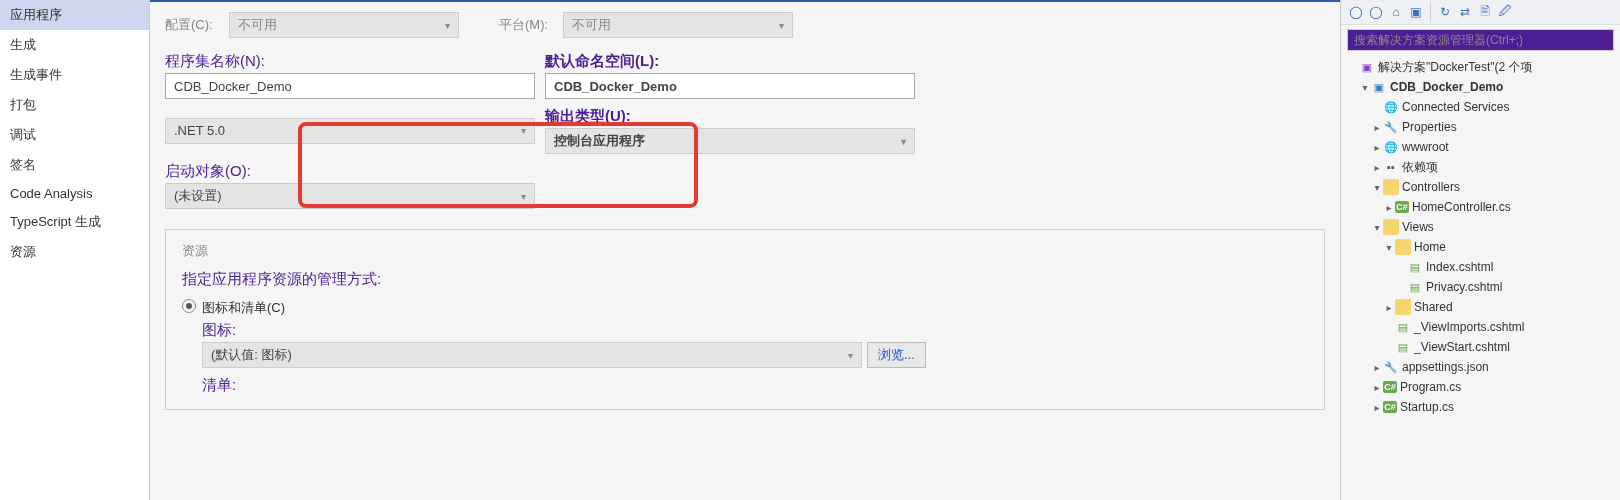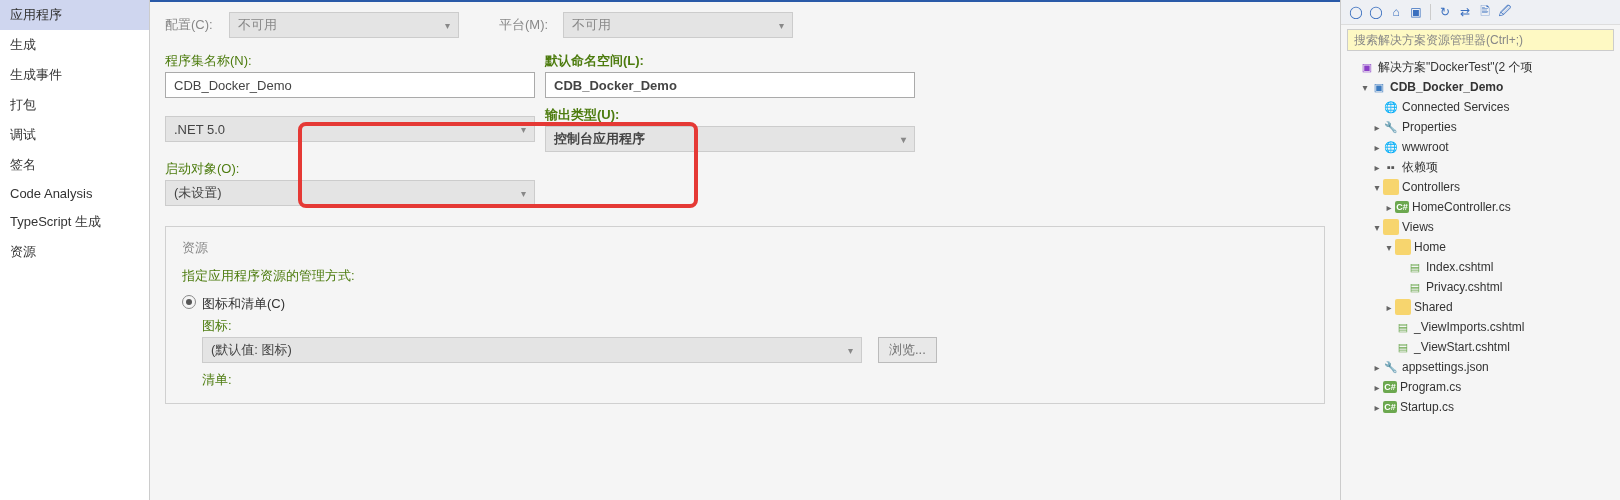--- a/index.html
+++ b/index.html
@@ -2,45 +2,45 @@
 <html><head>
 <meta charset="utf-8">
 <style>
 * { box-sizing: border-box; margin: 0; padding: 0; }
 body { font-family: "Microsoft YaHei", "Segoe UI", sans-serif; font-size: 13px; color: #333; background: #fff; width: 1620px; height: 500px; overflow: hidden; display: flex; }
 .left-tabs { width: 150px; background: #fff; border-right: 1px solid #ccc; }
 .left-tabs .tab { padding: 6px 10px; cursor: pointer; color: #333; }
 .left-tabs .tab.selected { background: #cfd6ef; }
 .main { flex: 1; background: #f5f5f5; padding: 10px 15px; border-top: 2px solid #2a5aa8; position: relative; overflow: hidden; }
 .row { display: flex; align-items: center; margin-bottom: 6px; }
-.label { color: #4d7c0f; font-size: 13px; margin-bottom: 2px; }
+.label { color: #4c1d95; font-size: 15px; margin-bottom: 2px; }
 .col { display: flex; flex-direction: column; }
 .col-left { width: 370px; margin-right: 10px; }
 .col-right { width: 370px; font-weight: bold; }
 .prefix-label { color: #888; margin-right: 6px; min-width: 58px; }
 .dropdown { background: #e4e4e4; border: 1px solid #ccc; height: 26px; display: flex; align-items: center; padding: 0 8px; justify-content: space-between; color: #444; }
 .dropdown.disabled { color: #888; gap: 6px; }
 .textinput { background: #fff; border: 1px solid #aaa; height: 26px; padding: 0 8px; display: flex; align-items: center; color: #444; }
 .chev { font-size: 10px; color: #888; }
 .highlight-box { position: absolute; border: 4px solid #e53935; border-radius: 8px; left: 148px; top: 120px; width: 400px; height: 86px; pointer-events: none; }
 .section { margin-top: 14px; }
 .fieldset { border: 1px solid #d0d0d0; margin-top: 20px; padding: 12px 16px; }
 .fieldset-title { color: #888; margin-bottom: 10px; }
 .radio-row { display: flex; align-items: flex-start; margin-bottom: 4px; }
 .radio-circle { width: 14px; height: 14px; border: 1px solid #888; border-radius: 50%; margin-right: 6px; position: relative; }
 .radio-circle.checked::after { content: ''; position: absolute; width: 6px; height: 6px; background: #555; border-radius: 50%; top: 3px; left: 3px; }
 .help-text { color: #888; margin-left: 20px; margin-bottom: 8px; line-height: 1.5; }
-.icon-row { display: flex; align-items: center; gap: 16px; }
+.icon-row { display: flex; align-items: center; gap: 5px; }
 .icon-input { flex: 1; }
-.browse-btn { background: #e8e8e8; border: 1px solid #bbb; height: 26px; padding: 0 10px; color: #737373; display: flex; align-items: center; }
+.browse-btn { background: #e8e8e8; border: 1px solid #bbb; height: 26px; padding: 0 10px; color: #1d4ed8; display: flex; align-items: center; }
 .right-panel { width: 280px; background: #f5f5f5; border-left: 1px solid #ccc; display: flex; flex-direction: column; font-size: 12px; }
 .toolbar { display: flex; align-items: center; padding: 3px 6px; border-bottom: 1px solid #ddd; gap: 2px; background: #eef0f4; }
 .tool-icon { width: 18px; height: 18px; display: flex; align-items: center; justify-content: center; color: #3a6fbf; font-size: 12px; cursor: pointer; }
 .tool-sep { width: 1px; height: 16px; background: #ccc; margin: 0 3px; }
-.search-box { border: 1px solid #ccc; background: #fef9c3; height: 22px; margin: 4px 6px; padding: 0 6px; display: flex; align-items: center; color: #888; font-size: 12px; }
+.search-box { border: 1px solid #ccc; background: #4c1d95; height: 22px; margin: 4px 6px; padding: 0 6px; display: flex; align-items: center; color: #888; font-size: 12px; }
 .tree { flex: 1; overflow: auto; padding: 2px 4px; }
 .tree-row { display: flex; align-items: center; height: 20px; white-space: nowrap; cursor: pointer; }
 .arrow { width: 12px; text-align: center; color: #666; font-size: 10px; }
 .arrow.open::before { content: '▾'; }
 .arrow.closed::before { content: '▸'; }
 .arrow.none::before { content: ''; }
 .tree-icon { width: 16px; height: 16px; margin-right: 3px; display: inline-flex; align-items: center; justify-content: center; font-size: 11px; }
 .folder-y { background: #f7d56e; border-radius: 2px; }
 .csharp { background: #6ca84f; color: #fff; font-size: 9px; font-weight: bold; width: 14px; height: 12px; border-radius: 2px; }
 .globe { color: #3a7ac0; }

